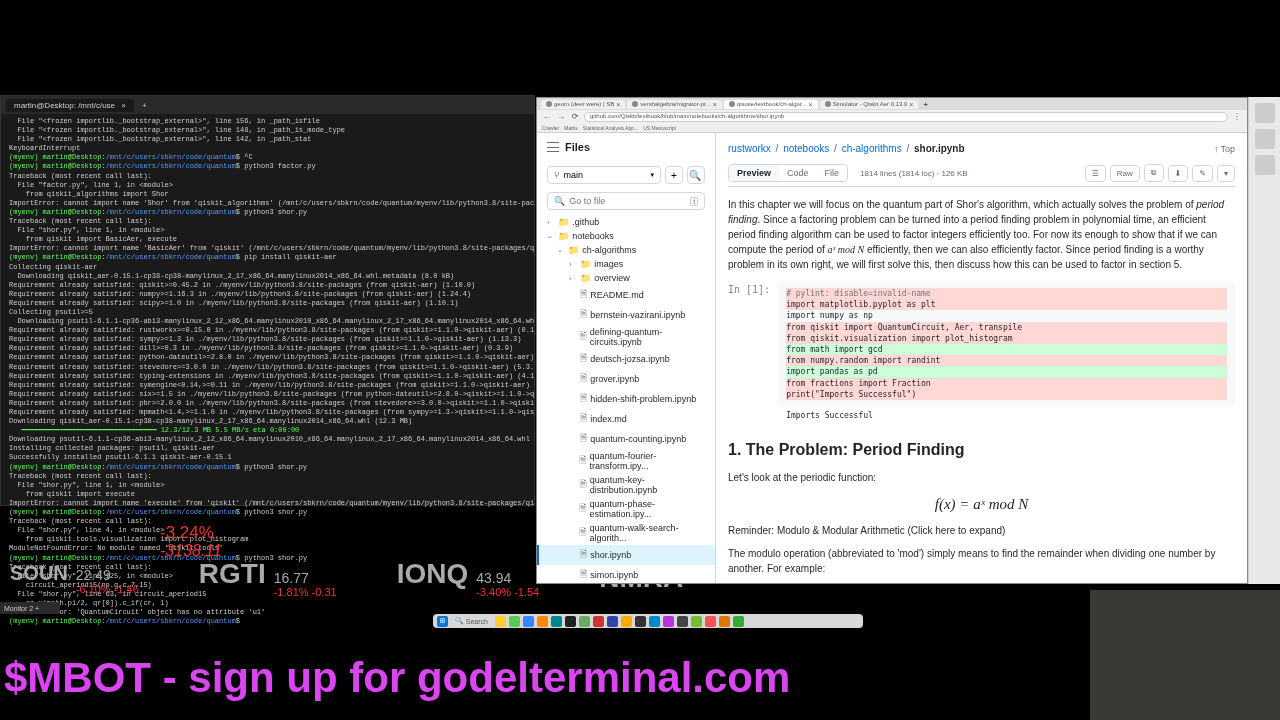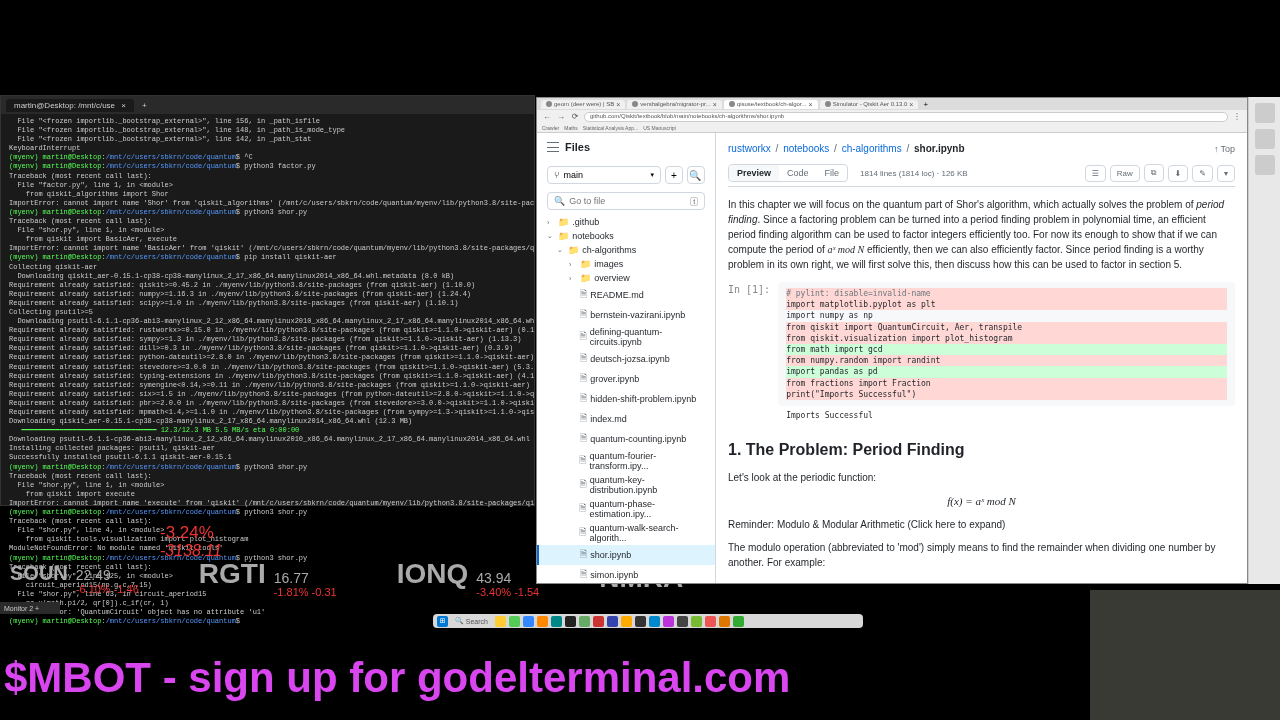--- a/index.html
+++ b/index.html
@@ -89,21 +89,21 @@
 .code-cell { display: flex; gap: 8px; margin: 10px 0; }
 .cell-prompt { font-size: 10px; color: #888; font-family: monospace; }
 .cell-body { flex: 1; }
 .code-block { background: #f6f8fa; padding: 6px 8px; font-family: monospace; font-size: 8px; line-height: 1.4; border-radius: 4px; }
 .code-block .hl-red { background: #ffd7d5; }
 .code-block .hl-green { background: #ccffd8; }
 .py-comment { color: #6e7781; }
 .output-text { font-family: monospace; font-size: 8px; padding: 4px 8px; }
 
 .math { font-family: 'Times New Roman', serif; font-style: italic; }
-.math-center { text-align: center; margin: 8px 0; font-size: 11px; }
+.math-center { text-align: center; margin: 8px 0; font-size: 15px; }
 
 
 .taskbar { position: absolute; left: 433px; bottom: 92px; width: 430px; height: 14px; background: rgba(240,240,240,0.9); display: flex; align-items: center; padding: 0 4px; gap: 3px; border-radius: 4px; }
 .taskbar-btn { width: 11px; height: 11px; border-radius: 2px; cursor: pointer; display: flex; align-items: center; justify-content: center; font-size: 7px; }
 .taskbar-search { display: flex; align-items: center; gap: 2px; padding: 0 4px; font-size: 7px; color: #555; }
 
 
 .left-taskbar { position: absolute; left: 0; bottom: 106px; width: 60px; height: 12px; background: #2a2a2a; color: #ccc; font-size: 7px; display: flex; align-items: center; padding: 0 4px; }
 
 

